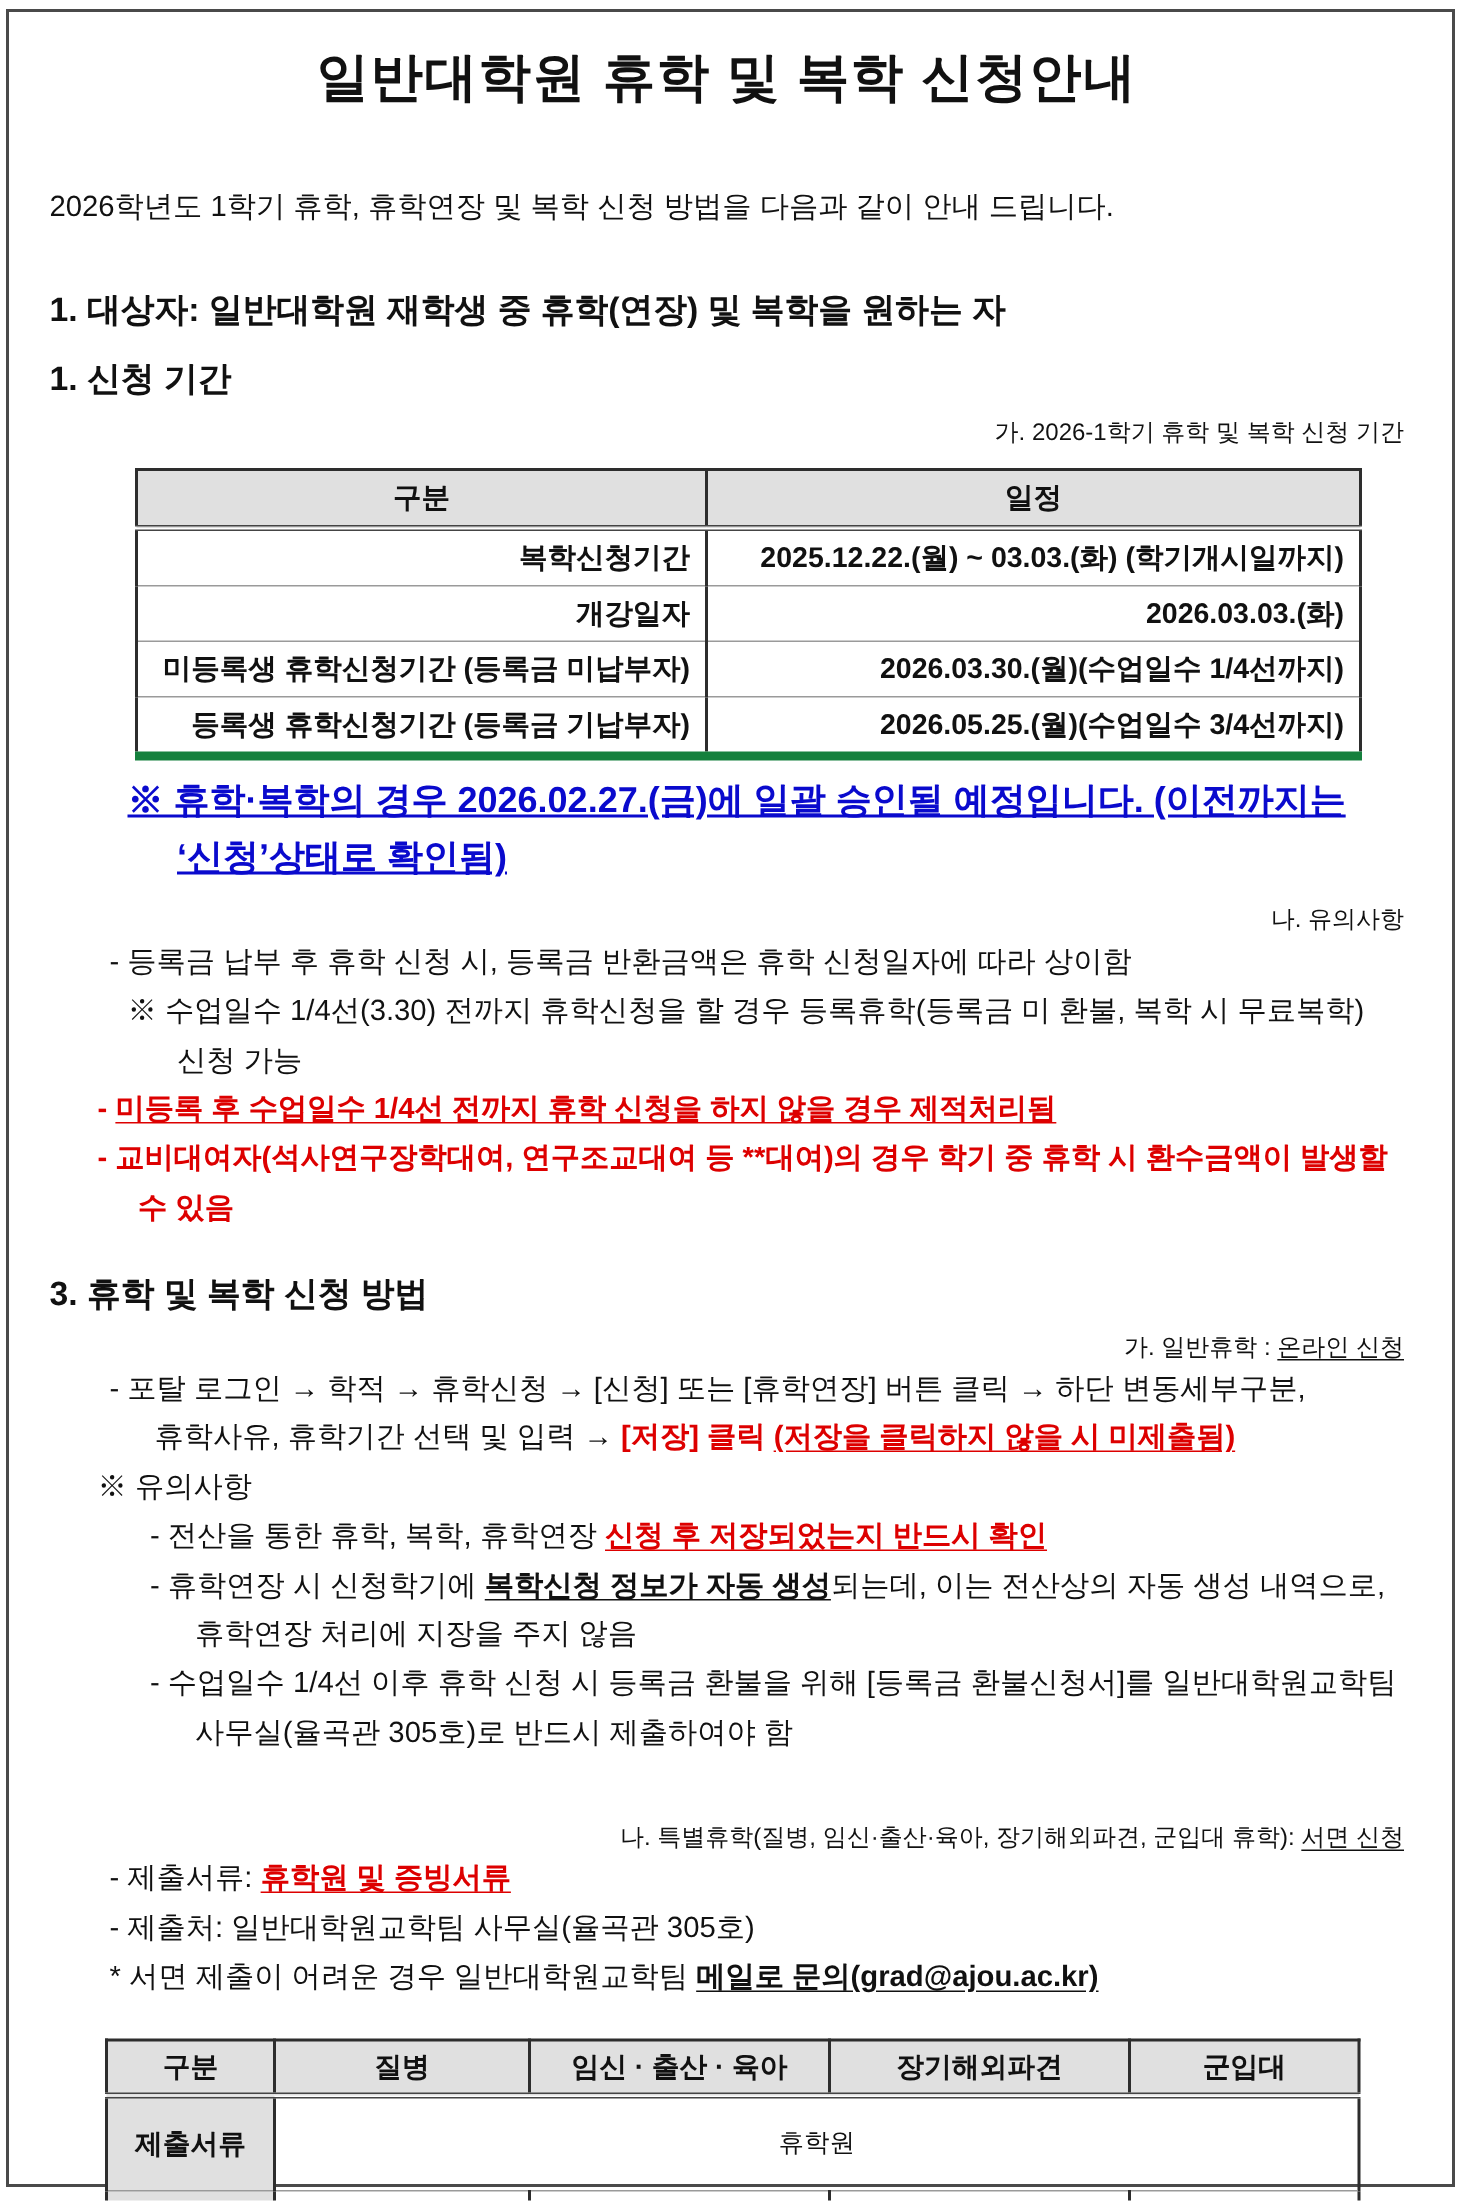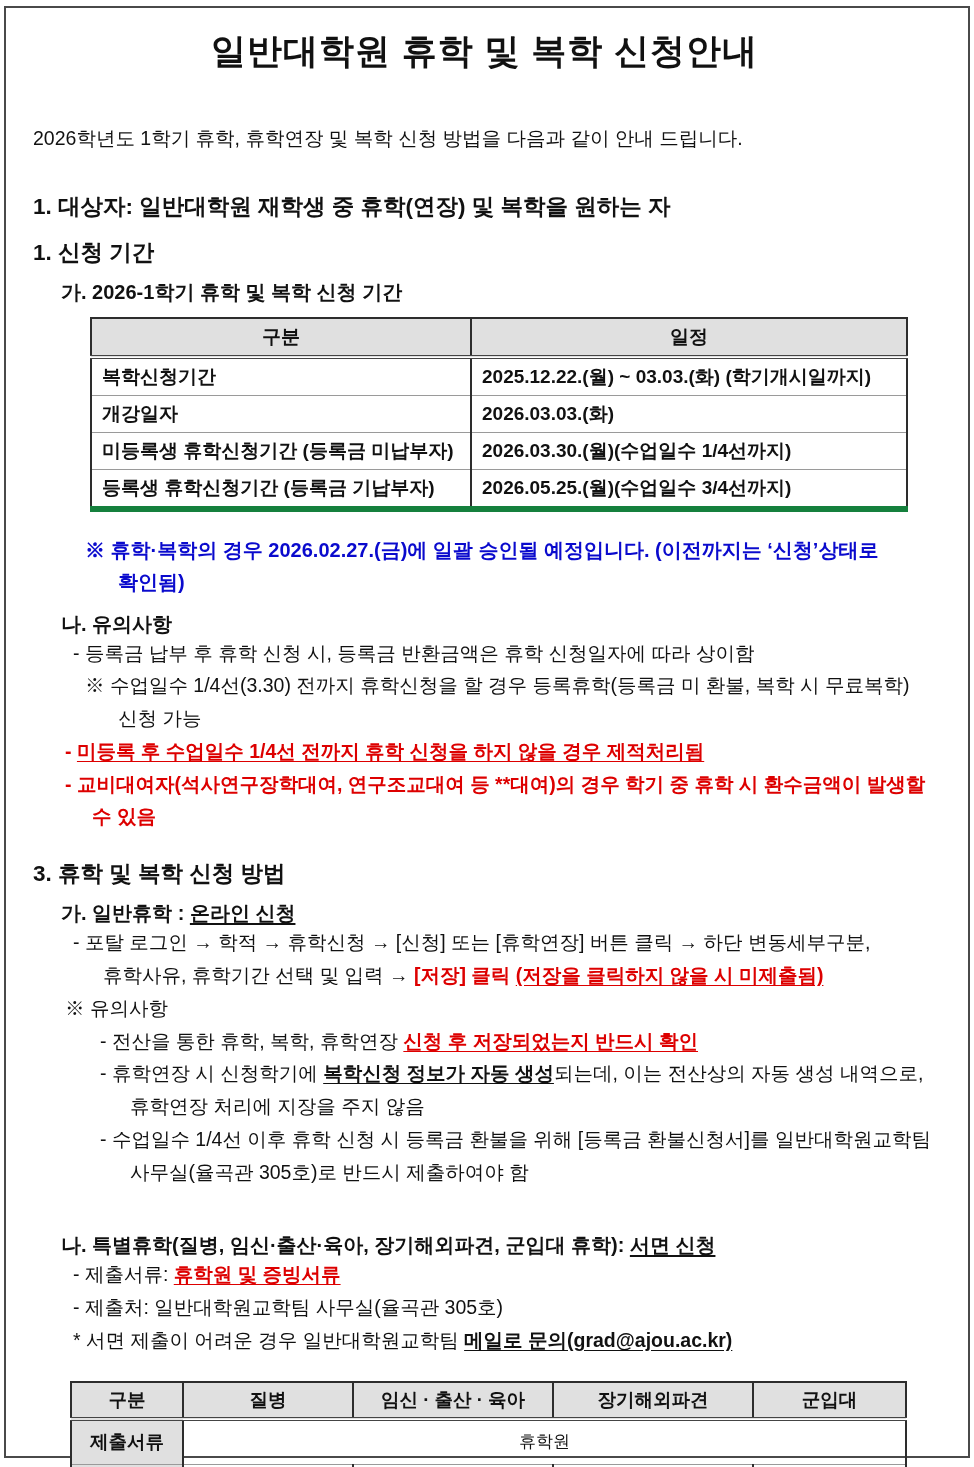--- a/index.html
+++ b/index.html
@@ -37,24 +37,25 @@
     line-height: 1.4;
   }
   .h-level1 {
     font-size: 22.5px;
     font-weight: 800;
     margin-top: 40px;
     line-height: 1.3;
   }
   .h-level1.tight { margin-top: 16px; }
   .h-level2 {
-    font-size: 20px;
-    font-weight: 700;
+    font-size: 16px;
+    font-weight: 400;
     margin: 12px 0 0 28px;
     line-height: 1.3;
+    text-align: right;
   }
   .u { text-decoration: underline; text-underline-offset: 3px; }
   .blue { color: #0a0acd; font-weight: 800; }
   .red  { color: #dd0000; font-weight: 800; }
   .bold { font-weight: 800; }
 
   
   table.t1 {
     border-collapse: collapse;
     margin: 12px 0 0 57px;
@@ -72,30 +73,31 @@
   table.t1 th {
     background: #e0e0e0;
     font-weight: 800;
     text-align: center;
     border-top: 2px solid #2d2d2d;
     border-bottom: 4px double #444;
   }
   table.t1 td {
     font-weight: 700;
     border-bottom: 1px solid #9a9a9a;
-    text-align: left;
+    text-align: right;
   }
   table.t1 tr:last-child td { border-bottom: 6px solid #15803d; }
 
   .note-blue {
-    margin: 22px 0 0 52px;
+    margin: 8px 0 0 52px;
     padding-left: 33px;
     text-indent: -33px;
-    font-size: 20px;
+    font-size: 24px;
     line-height: 1.62;
+    text-decoration: underline;
   }
   .list { font-size: 19.5px; line-height: 1.68; font-weight: 500; }
   .li-dash   { margin-left: 40px; padding-left: 15px; text-indent: -15px; }
   .li-ref    { margin-left: 52px; padding-left: 33px; text-indent: -33px; }
   .li-dash2  { margin-left: 32px; padding-left: 27px; text-indent: -27px; }
   .li-portal { margin-left: 40px; padding-left: 30px; text-indent: -30px; }
   .li-sub    { margin-left: 67px; padding-left: 30px; text-indent: -30px; }
   .caution-h { margin-left: 32px; font-weight: 500; }
 
   
@@ -129,21 +131,21 @@
     font-weight: 400;
     border-bottom: 1px solid #9a9a9a;
     white-space: pre-line;
     line-height: 1.35;
   }
   table.t2 td.rowhead {
     background: #e0e0e0;
     font-weight: 700;
     font-size: 18.5px;
   }
-  table.t2 tr.r1 td { height: 46px; }
+  table.t2 tr.r1 td { height: 64px; }
   table.t2 tr.r2 td { height: 78px; border-bottom: 2px solid #2d2d2d; }
 </style>
 </head>
 <body>
 
 <div class="page-frame"></div>
 
 <div class="content">
 
   <div class="doc-title">일반대학원 휴학 및 복학 신청안내</div>

